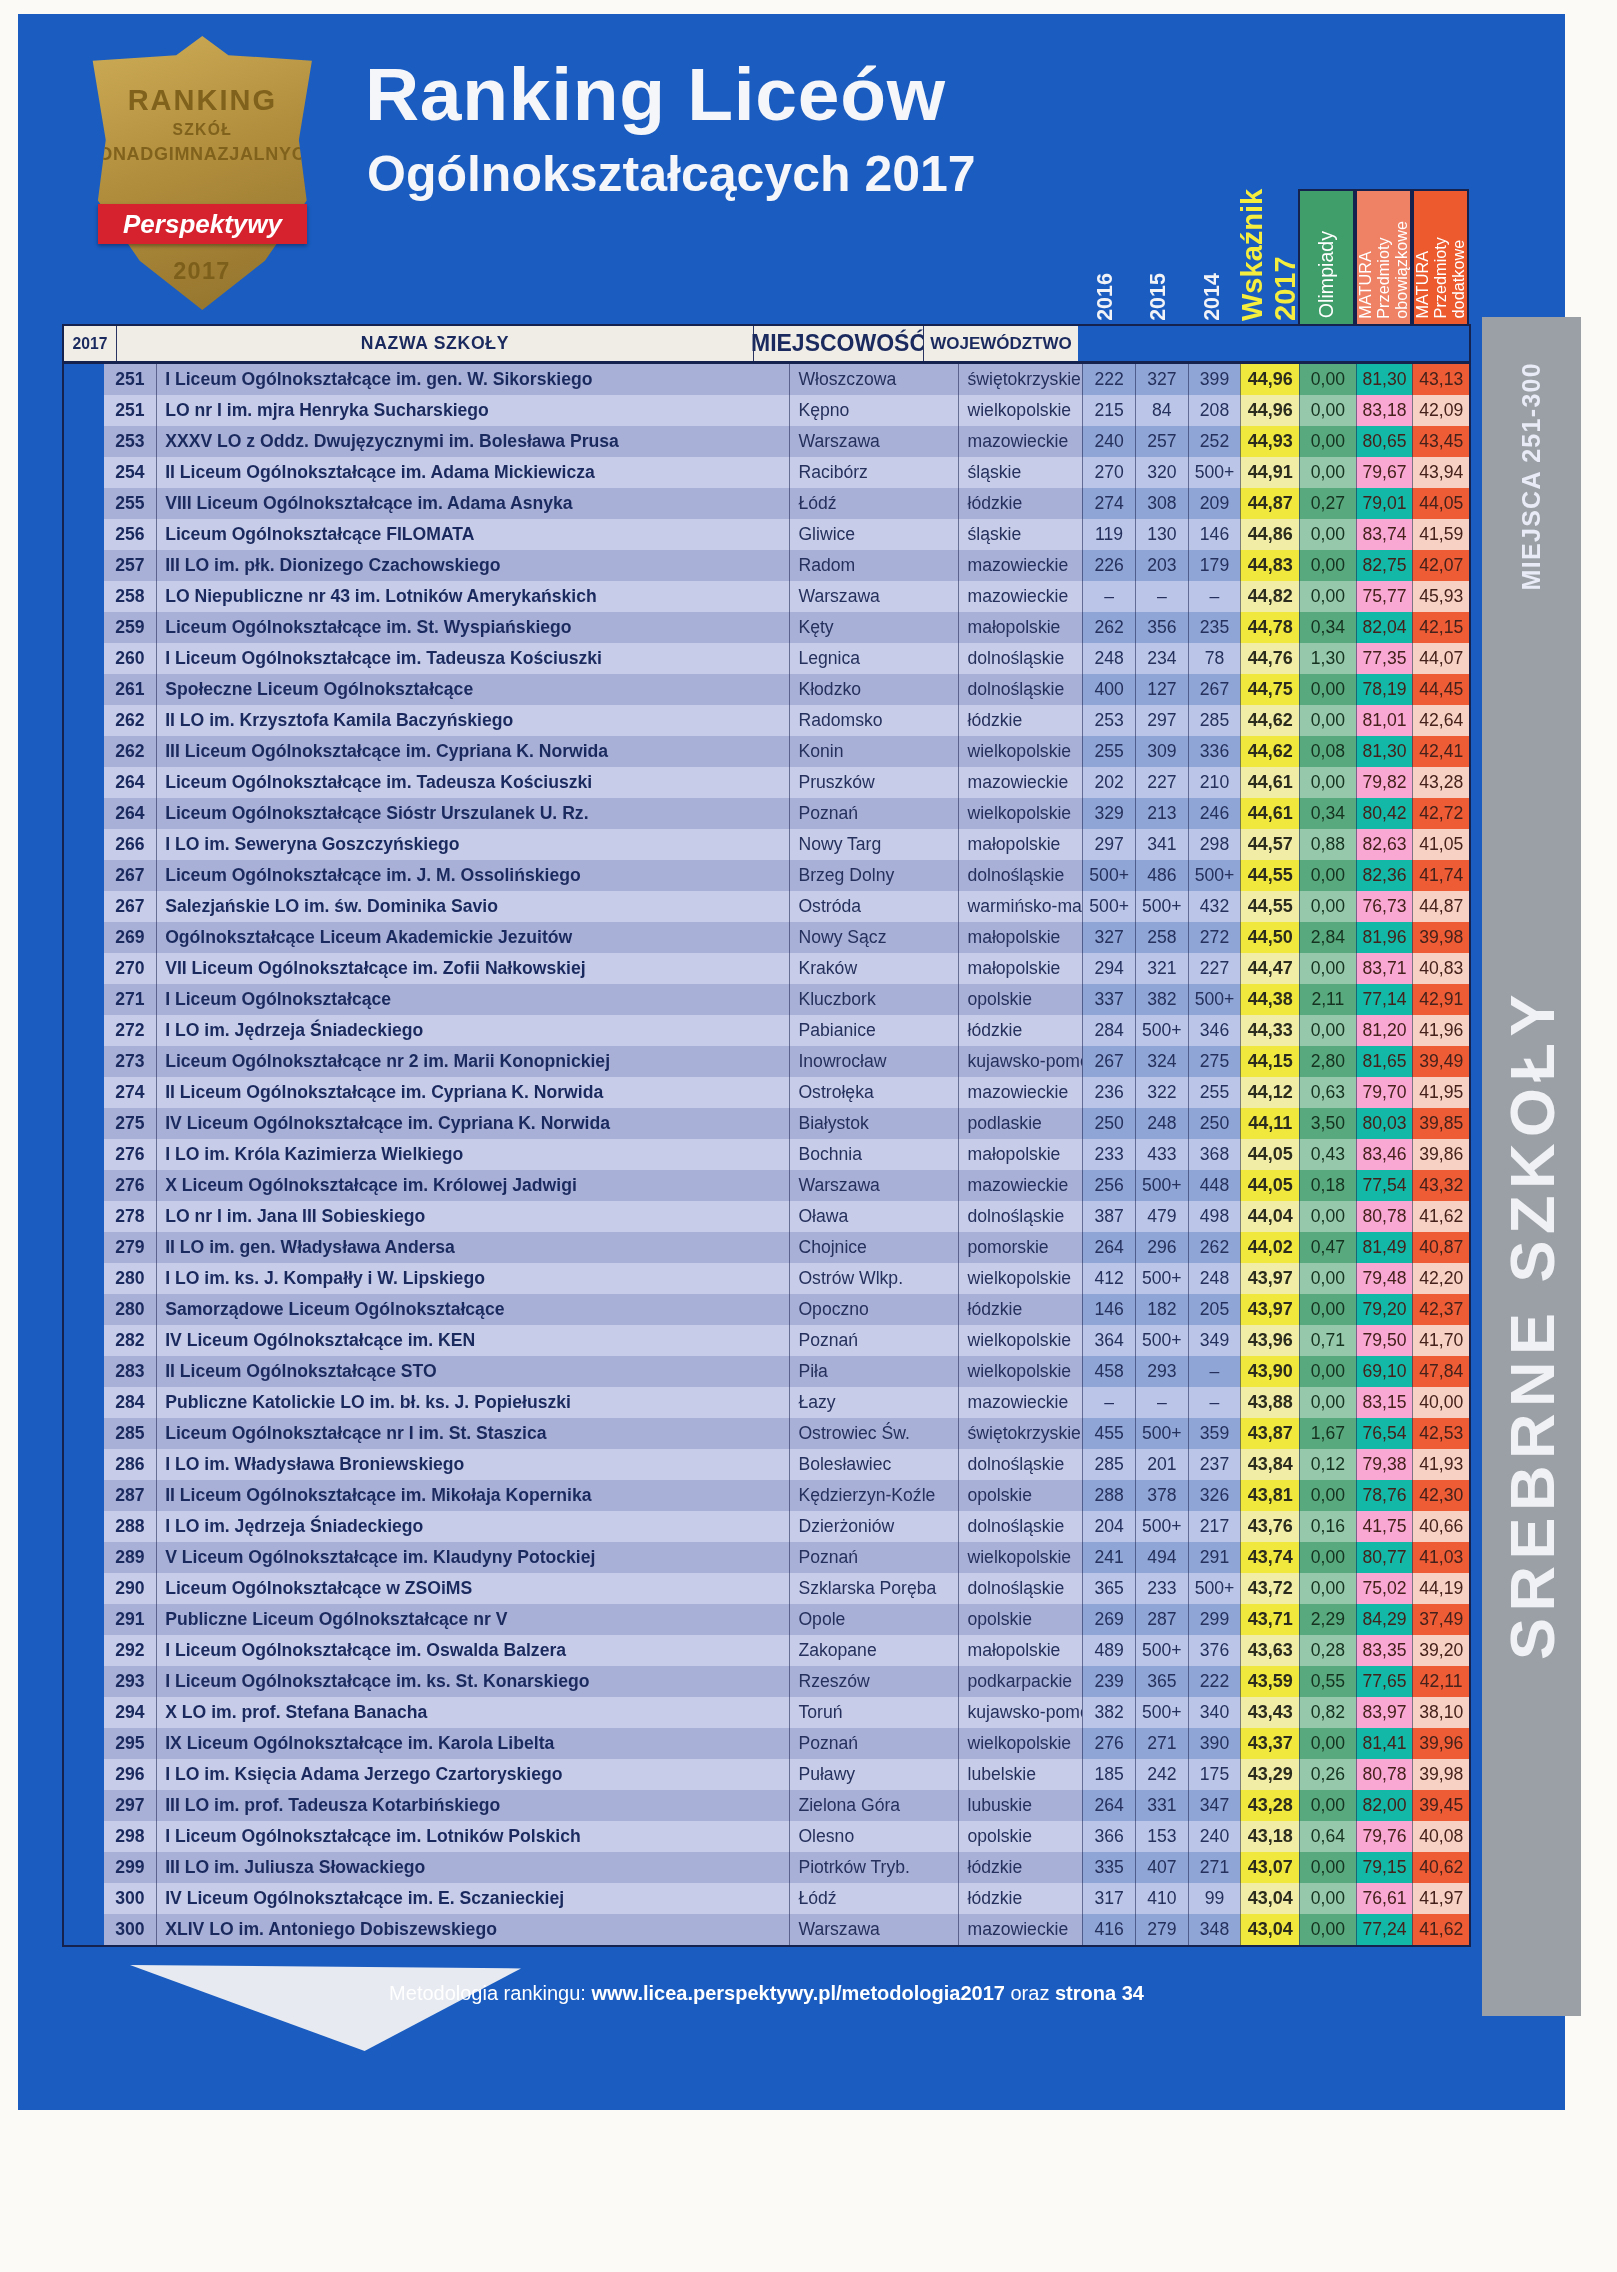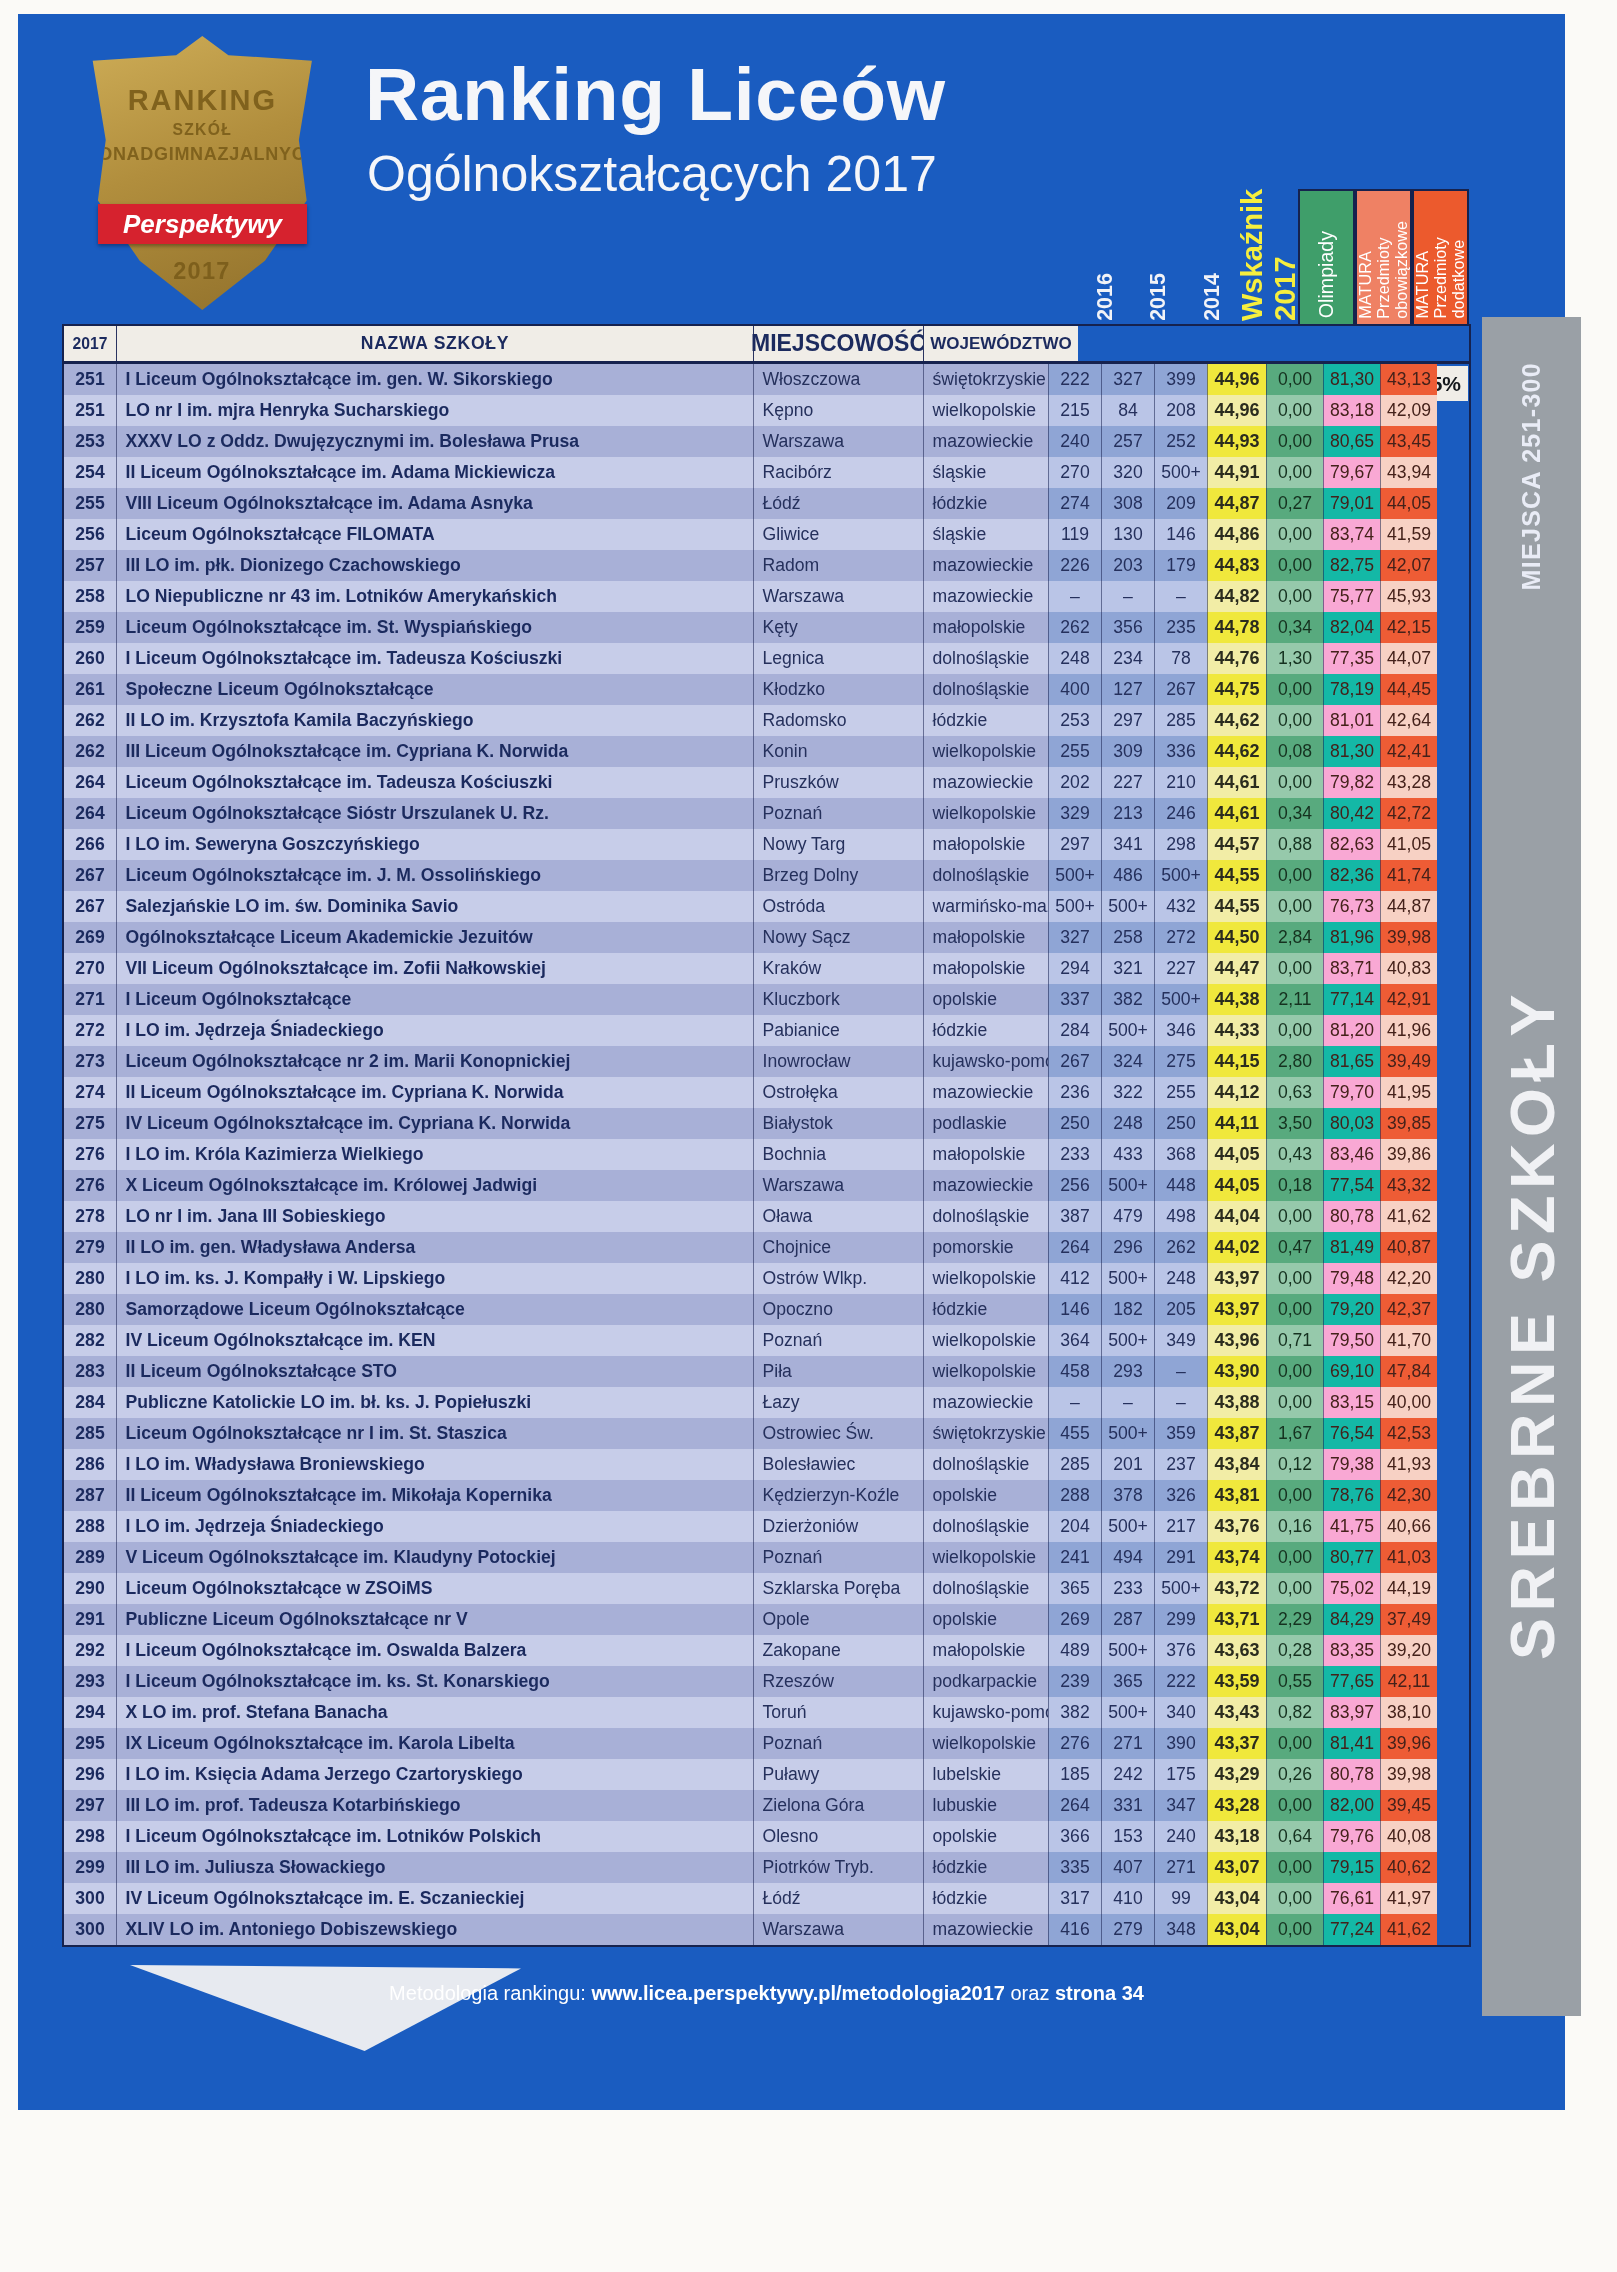--- a/index.html
+++ b/index.html
@@ -27,21 +27,21 @@
   #shield .t1{margin-top:48px;font-size:29px;font-weight:bold;color:#80621d;letter-spacing:2px;}
   #shield .t2{margin-top:3.9px;font-size:15.7px;font-weight:bold;color:#80621d;letter-spacing:1.3px;}
   #shield .t3{margin-top:5.2px;font-size:18px;font-weight:bold;color:#80621d;letter-spacing:0.7px;}
   #brand-box{position:absolute;left:36px;top:168px;width:209px;height:40px;background:#d6222e;
     display:flex;align-items:center;justify-content:center;box-shadow:0 2px 3.9px rgba(0,0,0,.35);}
   #brand-box span{color:#ffffff;font-weight:bold;font-style:italic;font-size:26px;}
   #badge-year{position:absolute;left:0;top:222px;width:280px;text-align:center;
     font-size:23.5px;font-weight:bold;color:#7d5f1c;letter-spacing:1.3px;}
   
   #title1{left:365px;top:51px;width:978px;font-size:75px;font-weight:bold;color:#f5f6f9;letter-spacing:0.7px;}
-  #title2{left:367px;top:145px;width:978px;font-size:50px;font-weight:normal;color:#f5f6f9;}
+  #title2{left:367px;top:145px;width:978px;font-size:50px;font-weight:bold;color:#f5f6f9;}
   
   .ylab{display:flex;flex-direction:column;justify-content:flex-end;align-items:center;top:215px;height:106px;}
   .ylab .vlabel{font-size:21.5px;font-weight:bold;color:#f2f3f7;}
   #lab-2016{left:1079px;width:53px;}
   #lab-2015{left:1132px;width:53px;}
   #lab-2014{left:1186px;width:53px;}
   #lab-wsk{left:1239px;width:59px;top:153px;height:168px;display:flex;flex-direction:column;justify-content:flex-end;align-items:center;}
   #lab-wsk .vlabel{font-size:29px;font-weight:bold;color:#f6ee3e;}
   
   .hblock{top:189px;height:136px;border:2px solid #16224e;border-bottom:none;
@@ -58,21 +58,21 @@
   .hcell{height:100%;background:#f0ede7;color:#1b2a5e;font-weight:bold;display:flex;align-items:center;justify-content:center;border-left:1.3px solid #2a3460;}
   .hcell:first-child{border-left:none;}
   .hcell.spacer{background:transparent;border-left:none;}
   #hc-rank{width:52px;font-size:15.7px;}
   #hc-name{width:637px;font-size:17.6px;letter-spacing:0.7px;}
   #hc-city{width:170px;font-size:23px;}
   #hc-voiv{width:155px;font-size:17px;}
   #hc-spacer{width:219px;}
   .hc-pct{width:57px;font-size:21px;color:#14181c;border-left:1.3px solid #2a3460;margin-top:40px;}
   
-  #table-body{left:62px;top:361px;width:1409px;border:2.6px solid #16224e;border-top:3.9px solid #16224e;}
+  #table-body{left:62px;top:361px;width:1409px;border:2.6px solid #16224e;border-top:3.9px solid #16224e;padding-left:40px;}
   .row{display:flex;height:31px;}
   .cell{height:100%;display:flex;align-items:center;justify-content:center;
     font-size:17.6px;color:#25305c;border-left:1.3px solid rgba(25,35,80,.55);overflow:hidden;white-space:nowrap;}
   .cell:first-child{border-left:none;}
   .cell.left{justify-content:flex-start;padding-left:8.5px;}
   .cell.bold{font-weight:bold;color:#1b2a5e;}
   .c-rank{width:52px;}
   .c-name{width:637px;}
   .c-city{width:170px;}
   .c-voiv{width:125px;}

